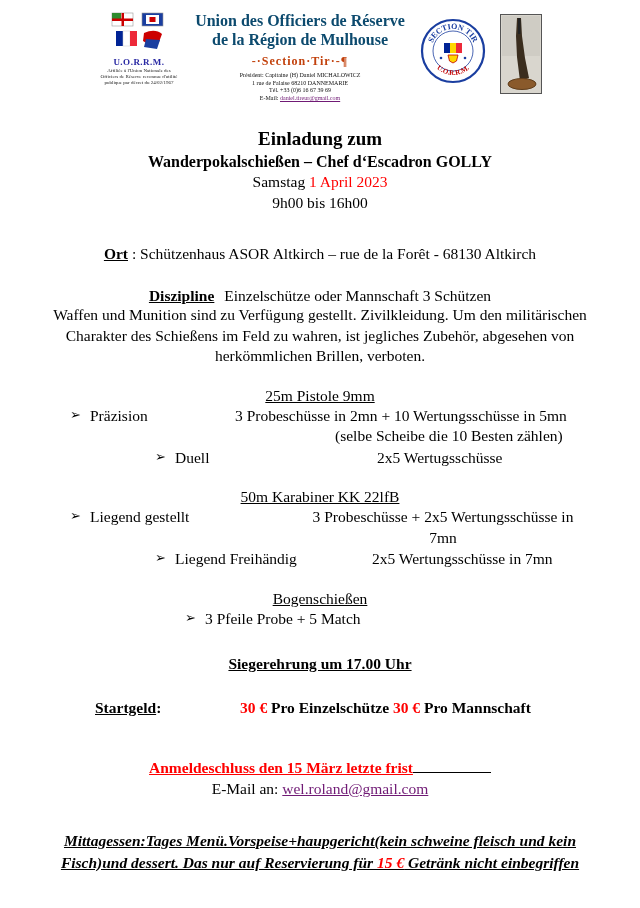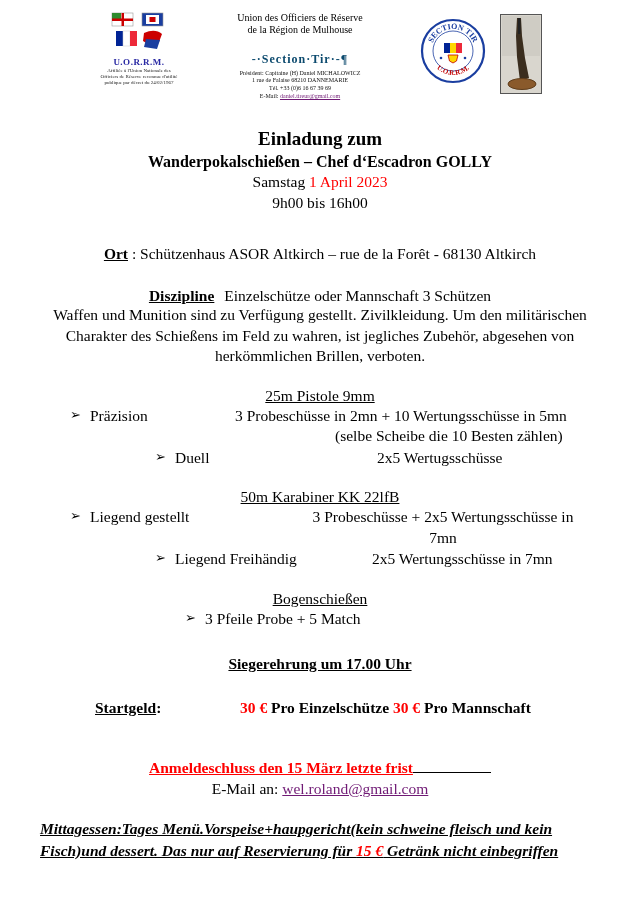--- a/index.html
+++ b/index.html
@@ -11,22 +11,22 @@
   .u{text-decoration:underline}
   .red{color:#ff0000}
   a.link{color:#701a75;text-decoration:underline;cursor:pointer}
 
   
   .header{display:flex;justify-content:center;align-items:flex-start;gap:14px;height:106px}
   .logo-left{width:82px;text-align:center}
   .logo-left .acr{color:#2929a3;font-weight:bold;font-size:9px;margin-top:1px;letter-spacing:.5px}
   .logo-left .cap{font-size:5px;line-height:1.2;color:#222;margin-top:1px}
   .hc{width:212px;text-align:center}
-  .hc .org{color:#000000;font-weight:normal;font-size:10px;line-height:1.18}
-  .hc .sect{color:#0c4a6e;font-weight:bold;font-size:12px;margin:16px 0 3px;letter-spacing:1px}
+  .hc .org{color:#0c4a6e;font-weight:bold;font-size:16px;line-height:1.18}
+  .hc .sect{color:#c2410c;font-weight:bold;font-size:12px;margin:4px 0 3px;letter-spacing:1px}
   .hc .tiny{font-size:6px;line-height:1.3;color:#111}
   .stamp{margin-top:6px;flex:none}
   .rifle{margin-top:2px;flex:none}
 
   
   .title-block{margin-top:8px;line-height:1.32}
   .t1{font-size:19px;font-weight:bold}
   .t2{font-size:16px;font-weight:bold}
 
   .ort-line{margin-top:32px;text-align:center}
@@ -53,21 +53,21 @@
   .sieger{text-align:center;margin-top:26px;font-weight:bold}
   .sieger span{text-decoration:underline}
 
   .startgeld{display:flex;margin-left:55px;margin-top:26px;font-weight:bold}
   .sg-label{width:145px;flex:none}
 
   .anmelde{text-align:center;margin-top:42px;font-weight:bold}
   .ext{display:inline-block;width:78px;border-bottom:1.6px solid #000;height:0.85em;vertical-align:baseline}
   .email-line{text-align:center;margin-top:3px}
 
-  .mittag{margin-top:20px;text-align:left;font-weight:bold;font-style:italic;line-height:1.38}
+  .mittag{margin-top:32px;text-align:center;font-weight:bold;font-style:italic;line-height:1.38}
   .mittag .utext{text-decoration:underline}
 </style>
 </head>
 <body>
 
 <div class="page">
 
   <header class="header">
 
     <div class="logo-left">

